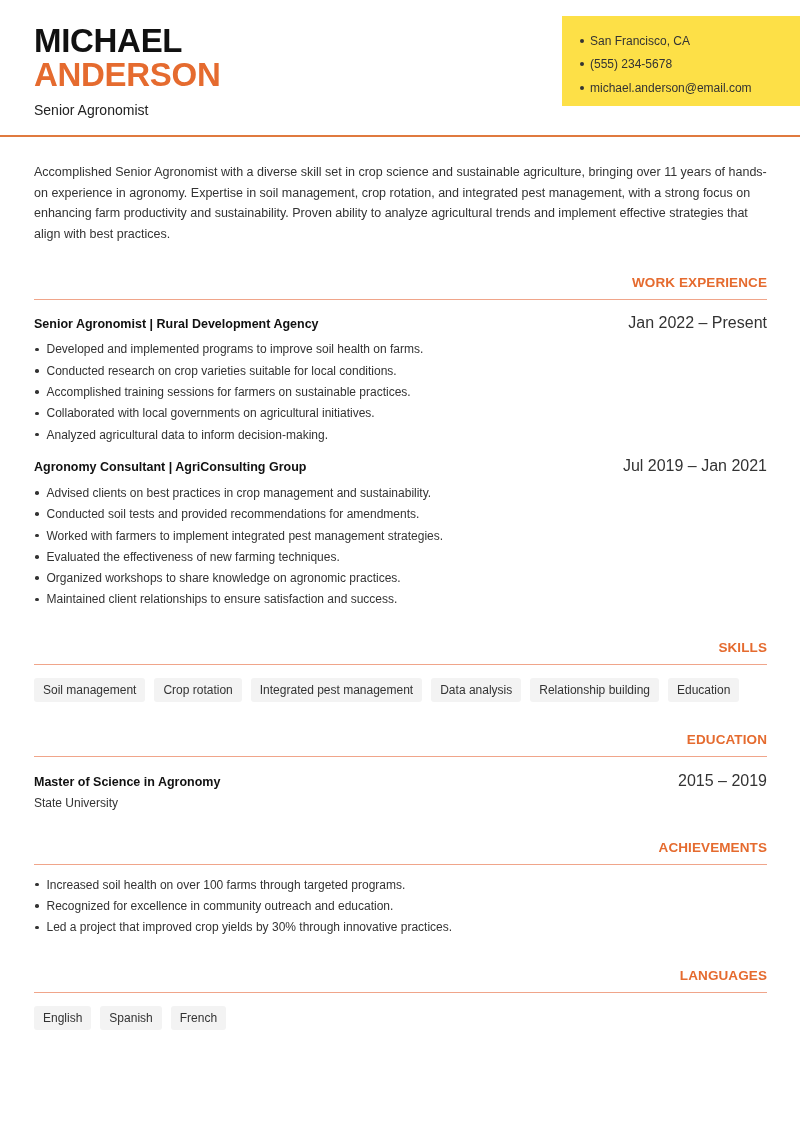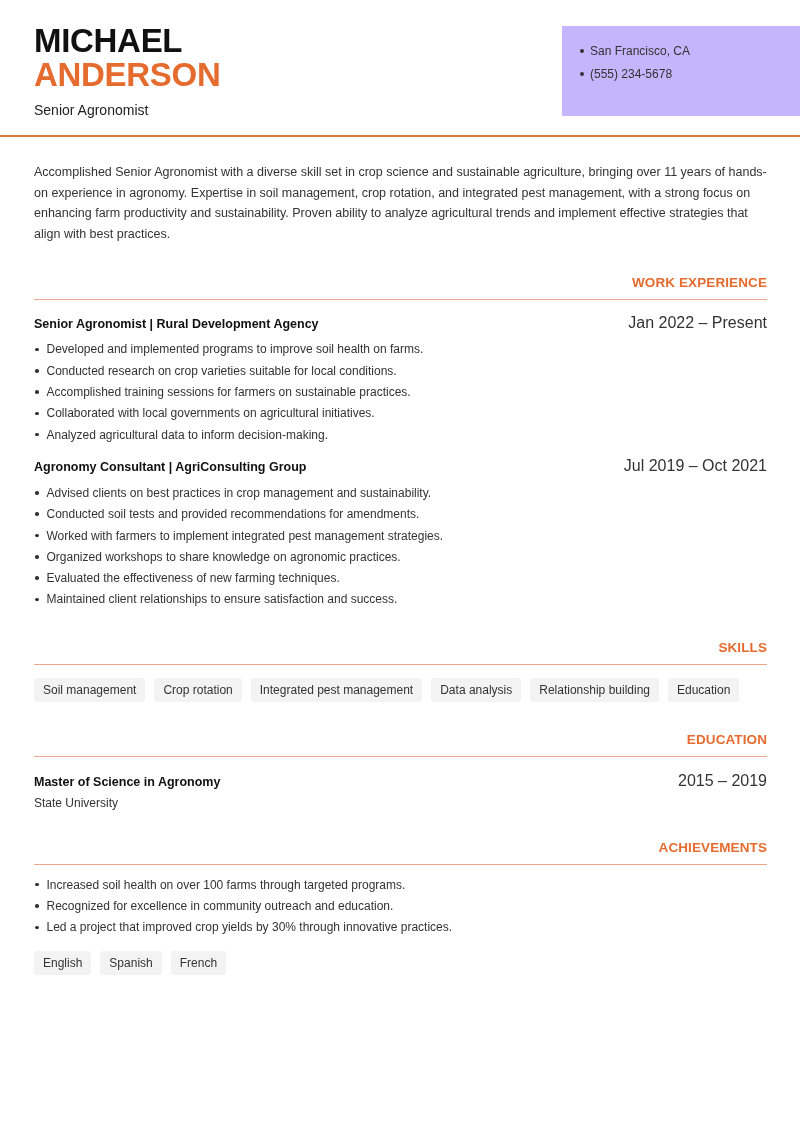--- a/index.html
+++ b/index.html
@@ -5,21 +5,21 @@
     * { box-sizing: border-box; margin: 0; padding: 0; }
     html, body { width: 800px; height: 1130px; background: #ffffff; }
     body { font-family: "Liberation Sans", "DejaVu Sans", sans-serif; color: #333333; position: relative; overflow: hidden; }
 
     .header { position: relative; height: 137px; border-bottom: 2px solid #e07a3f; }
     .name-block { position: absolute; left: 34px; top: 24px; }
     .first-name { font-size: 33px; font-weight: 700; color: #111111; line-height: 34px; letter-spacing: -0.3px; }
     .last-name { font-size: 33px; font-weight: 700; color: #e56b2f; line-height: 34px; letter-spacing: -0.3px; }
     .job-title { margin-top: 10px; font-size: 14px; color: #222222; }
 
-    .contact-box { position: absolute; left: 562px; top: 26px; width: 238px; height: 90px; background: #c4b5fd; padding: 13px 0 0 18px; }
+    .contact-box { position: absolute; left: 562px; top: 16px; width: 238px; height: 90px; background: #fde047; padding: 13px 0 0 18px; }
     .contact-item { display: flex; align-items: center; font-size: 12px; color: #333333; height: 23.5px; }
     .contact-item .dot { width: 4px; height: 4px; border-radius: 50%; background: #333333; margin-right: 6px; flex-shrink: 0; }
 
     .content { position: absolute; left: 34px; top: 162px; width: 733px; }
     .summary { font-size: 12.5px; line-height: 20.7px; color: #333333; }
 
     .section-title { font-size: 13.5px; font-weight: 700; color: #e56b2f; letter-spacing: 0.1px; margin-top: 30px; padding-bottom: 9px; border-bottom: 1.5px solid #f0a58a; text-align: right; }
 
     .job { margin-top: 14px; }
     .job + .job { margin-top: 12px; }
@@ -49,20 +49,24 @@
   </div>
   <div class="contact-box">
     <div class="contact-item">
       <span class="dot"></span>
       <span>San Francisco, CA</span>
     </div>
     <div class="contact-item">
       <span class="dot"></span>
       <span>(555) 234-5678</span>
     </div>
+    <div class="contact-item">
+      <span class="dot"></span>
+      <span>michael.anderson@email.com</span>
+    </div>
   </div>
 </header>
 
 <main class="content">
   <p class="summary">Accomplished Senior Agronomist with a diverse skill set in crop science and sustainable agriculture, bringing over 11 years of hands-on experience in agronomy. Expertise in soil management, crop rotation, and integrated pest management, with a strong focus on enhancing farm productivity and sustainability. Proven ability to analyze agricultural trends and implement effective strategies that align with best practices.</p>
 
   <div class="section-title">WORK EXPERIENCE</div>
 
   <div class="job">
     <div class="row-head">
@@ -89,42 +93,42 @@
       <li>
           <span class="dot"></span>
           <span>Analyzed agricultural data to inform decision-making.</span>
         </li>
     </ul>
   </div>
 
   <div class="job">
     <div class="row-head">
       <span class="role">Agronomy Consultant | AgriConsulting Group</span>
-      <span class="dates">Jul 2019 – Oct 2021</span>
+      <span class="dates">Jul 2019 – Jan 2021</span>
     </div>
     <ul class="bullets">
       <li>
           <span class="dot"></span>
           <span>Advised clients on best practices in crop management and sustainability.</span>
         </li>
       <li>
           <span class="dot"></span>
           <span>Conducted soil tests and provided recommendations for amendments.</span>
         </li>
       <li>
           <span class="dot"></span>
           <span>Worked with farmers to implement integrated pest management strategies.</span>
         </li>
       <li>
           <span class="dot"></span>
-          <span>Organized workshops to share knowledge on agronomic practices.</span>
+          <span>Evaluated the effectiveness of new farming techniques.</span>
         </li>
       <li>
           <span class="dot"></span>
-          <span>Evaluated the effectiveness of new farming techniques.</span>
+          <span>Organized workshops to share knowledge on agronomic practices.</span>
         </li>
       <li>
           <span class="dot"></span>
           <span>Maintained client relationships to ensure satisfaction and success.</span>
         </li>
     </ul>
   </div>
 
   <div class="section-title">SKILLS</div>
   <div class="chips">
@@ -154,18 +158,19 @@
     <li>
         <span class="dot"></span>
         <span>Recognized for excellence in community outreach and education.</span>
       </li>
     <li>
         <span class="dot"></span>
         <span>Led a project that improved crop yields by 30% through innovative practices.</span>
       </li>
   </ul>
 
+  <div class="section-title">LANGUAGES</div>
   <div class="chips">
     <span class="chip">English</span>
     <span class="chip">Spanish</span>
     <span class="chip">French</span>
   </div>
 </main>
 
 </body></html>

